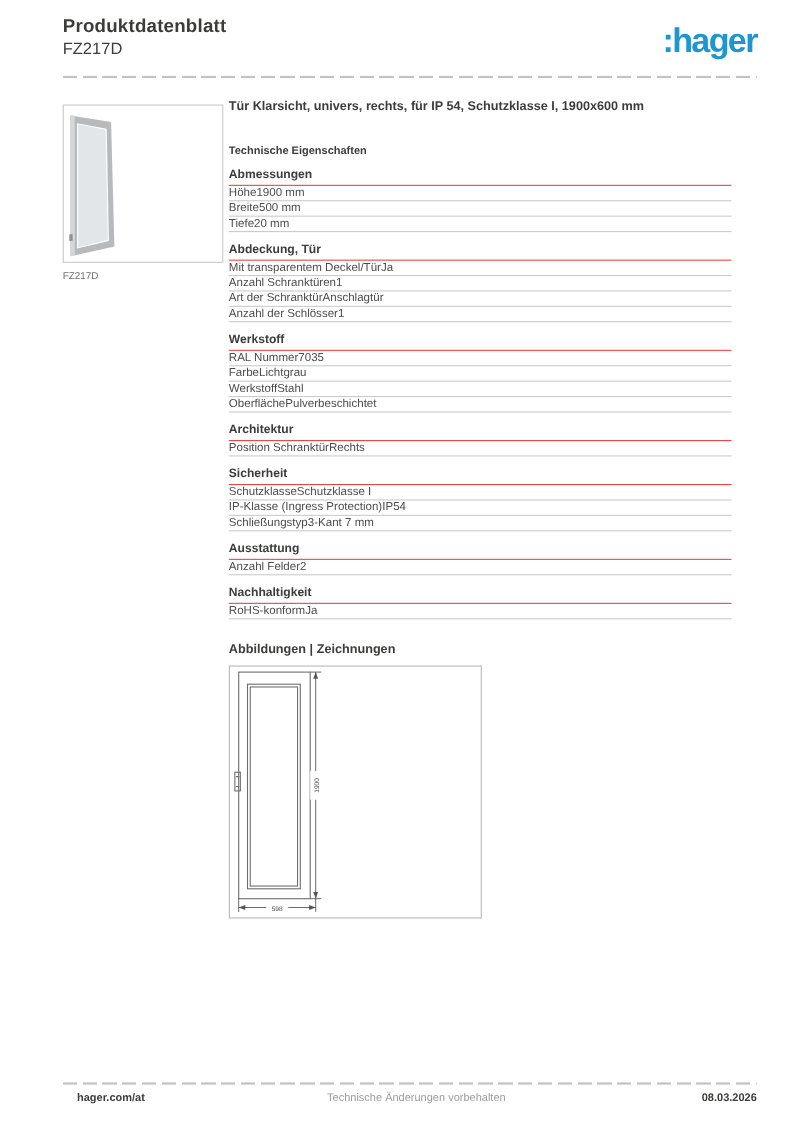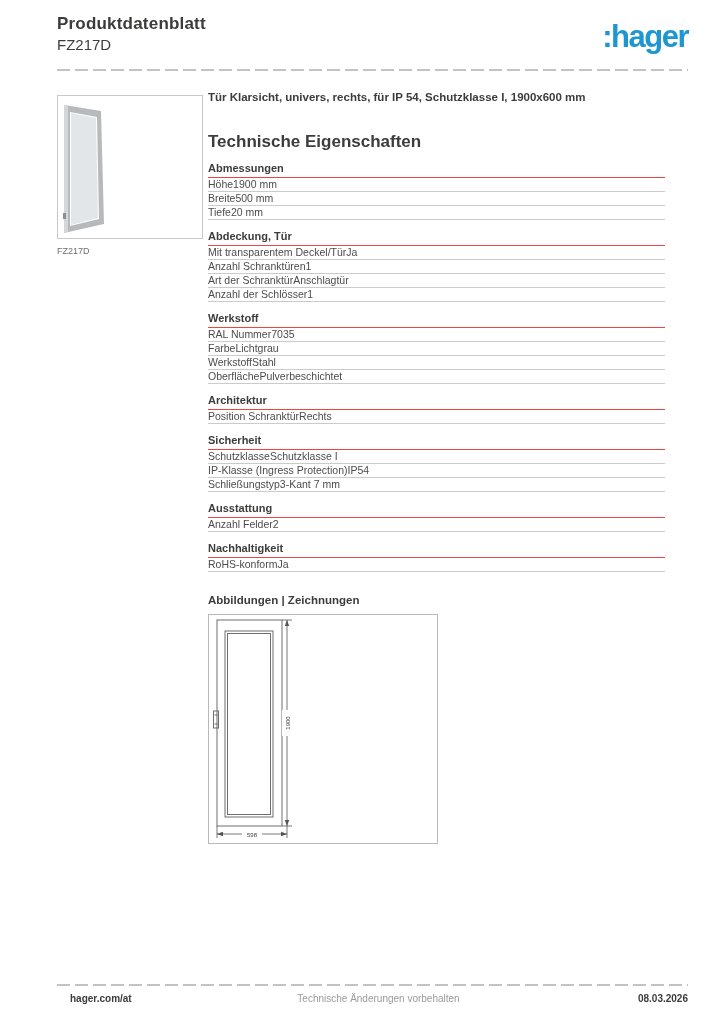--- a/index.html
+++ b/index.html
@@ -23,21 +23,21 @@
   .rule-bottom { top:984px; }
 
   
   .left-col { position:absolute; left:57px; top:95px; width:146px; }
   .photo-box { width:146px; height:144px; border:1px solid #c9c9c9; background:#fff; }
   .photo-caption { margin-top:7px; font-size:9px; color:#6f6f6e; }
 
   
   .main { position:absolute; left:208px; top:90px; width:457px; }
   .prod-title { font-size:11.5px; font-weight:bold; line-height:1.35; color:#3c3c3b; }
-  .tech-heading { font-size:17px; font-weight:bold; margin-top:26px; }
+  .tech-heading { font-size:10px; font-weight:bold; margin-top:26px; }
   .section { margin-top:10px; }
   .section-title { font-size:11px; font-weight:bold; padding-bottom:3px; border-bottom:1px solid #ef4444; color:#3c3c3b; }
   .row { display:flex; justify-content:flex-start; align-items:center; height:14px;
          border-bottom:1px solid #cbcbcb; font-size:10.5px; color:#4c4c4b; }
   .row span { white-space:nowrap; }
 
   .drawings-heading { font-size:11.5px; font-weight:bold; margin-top:22px; }
   .drawing-box { margin-top:8px; width:230px; height:230px; border:1px solid #b9b9b9; background:#fff; }
 
   

